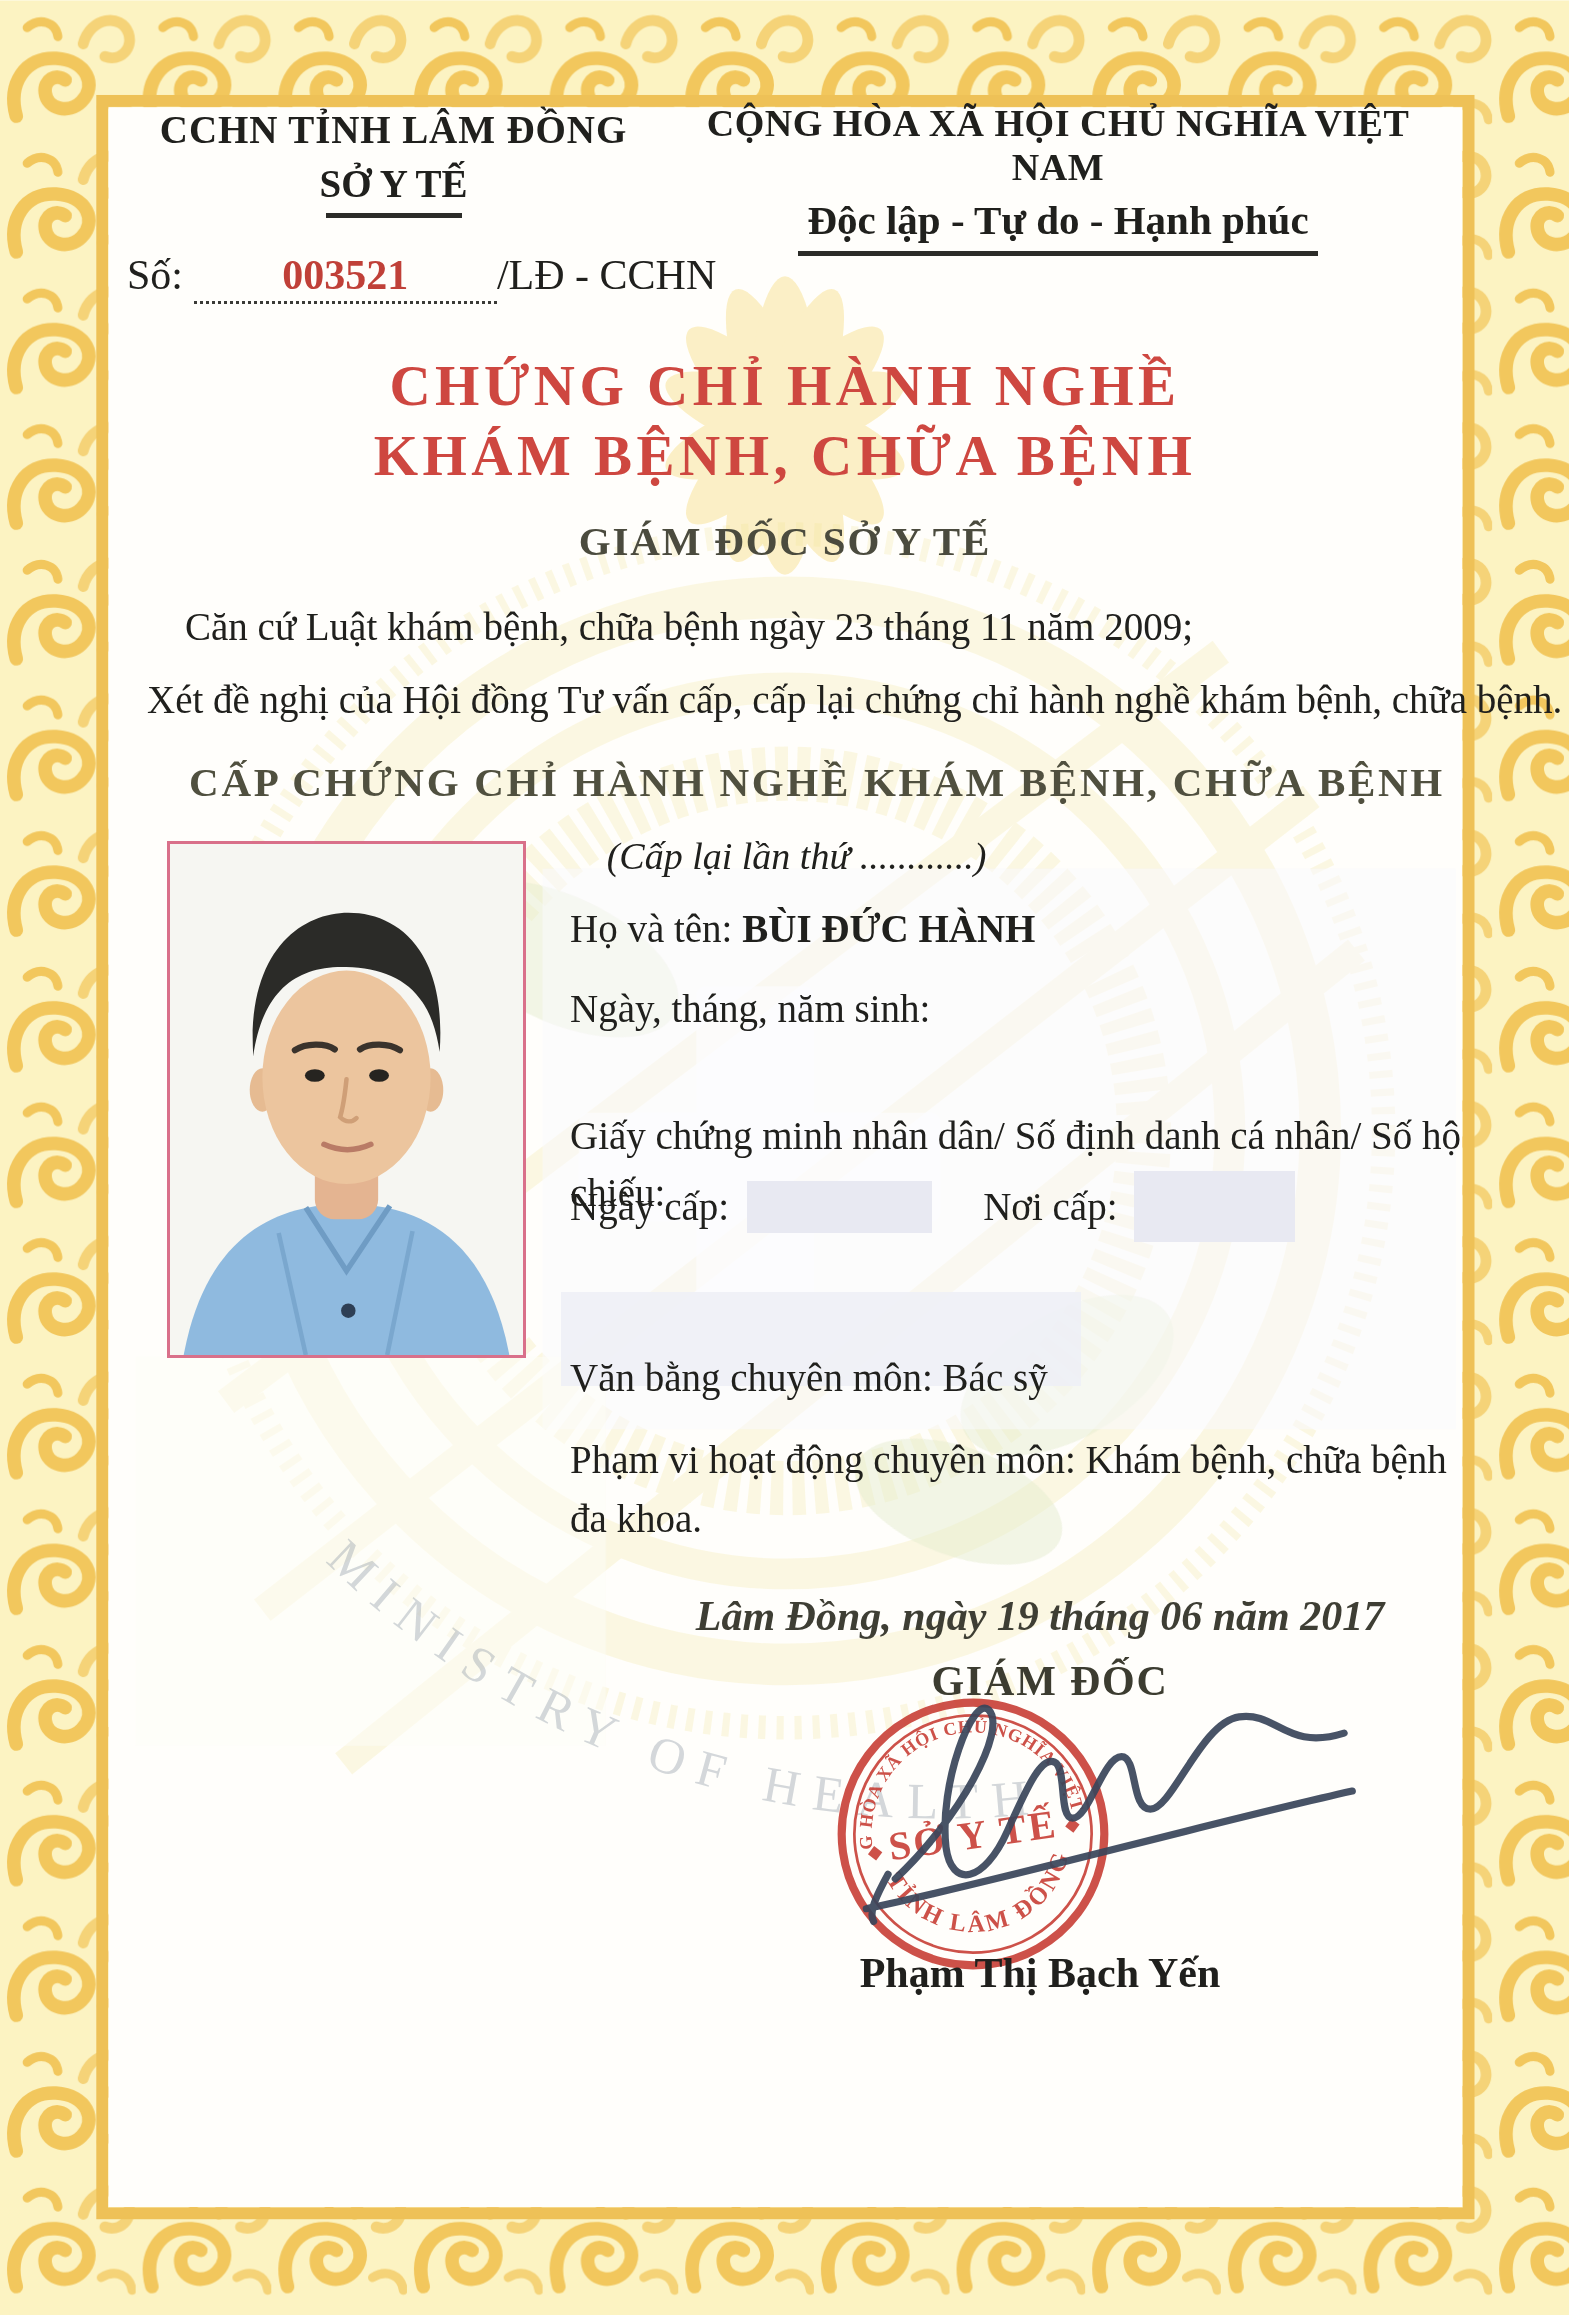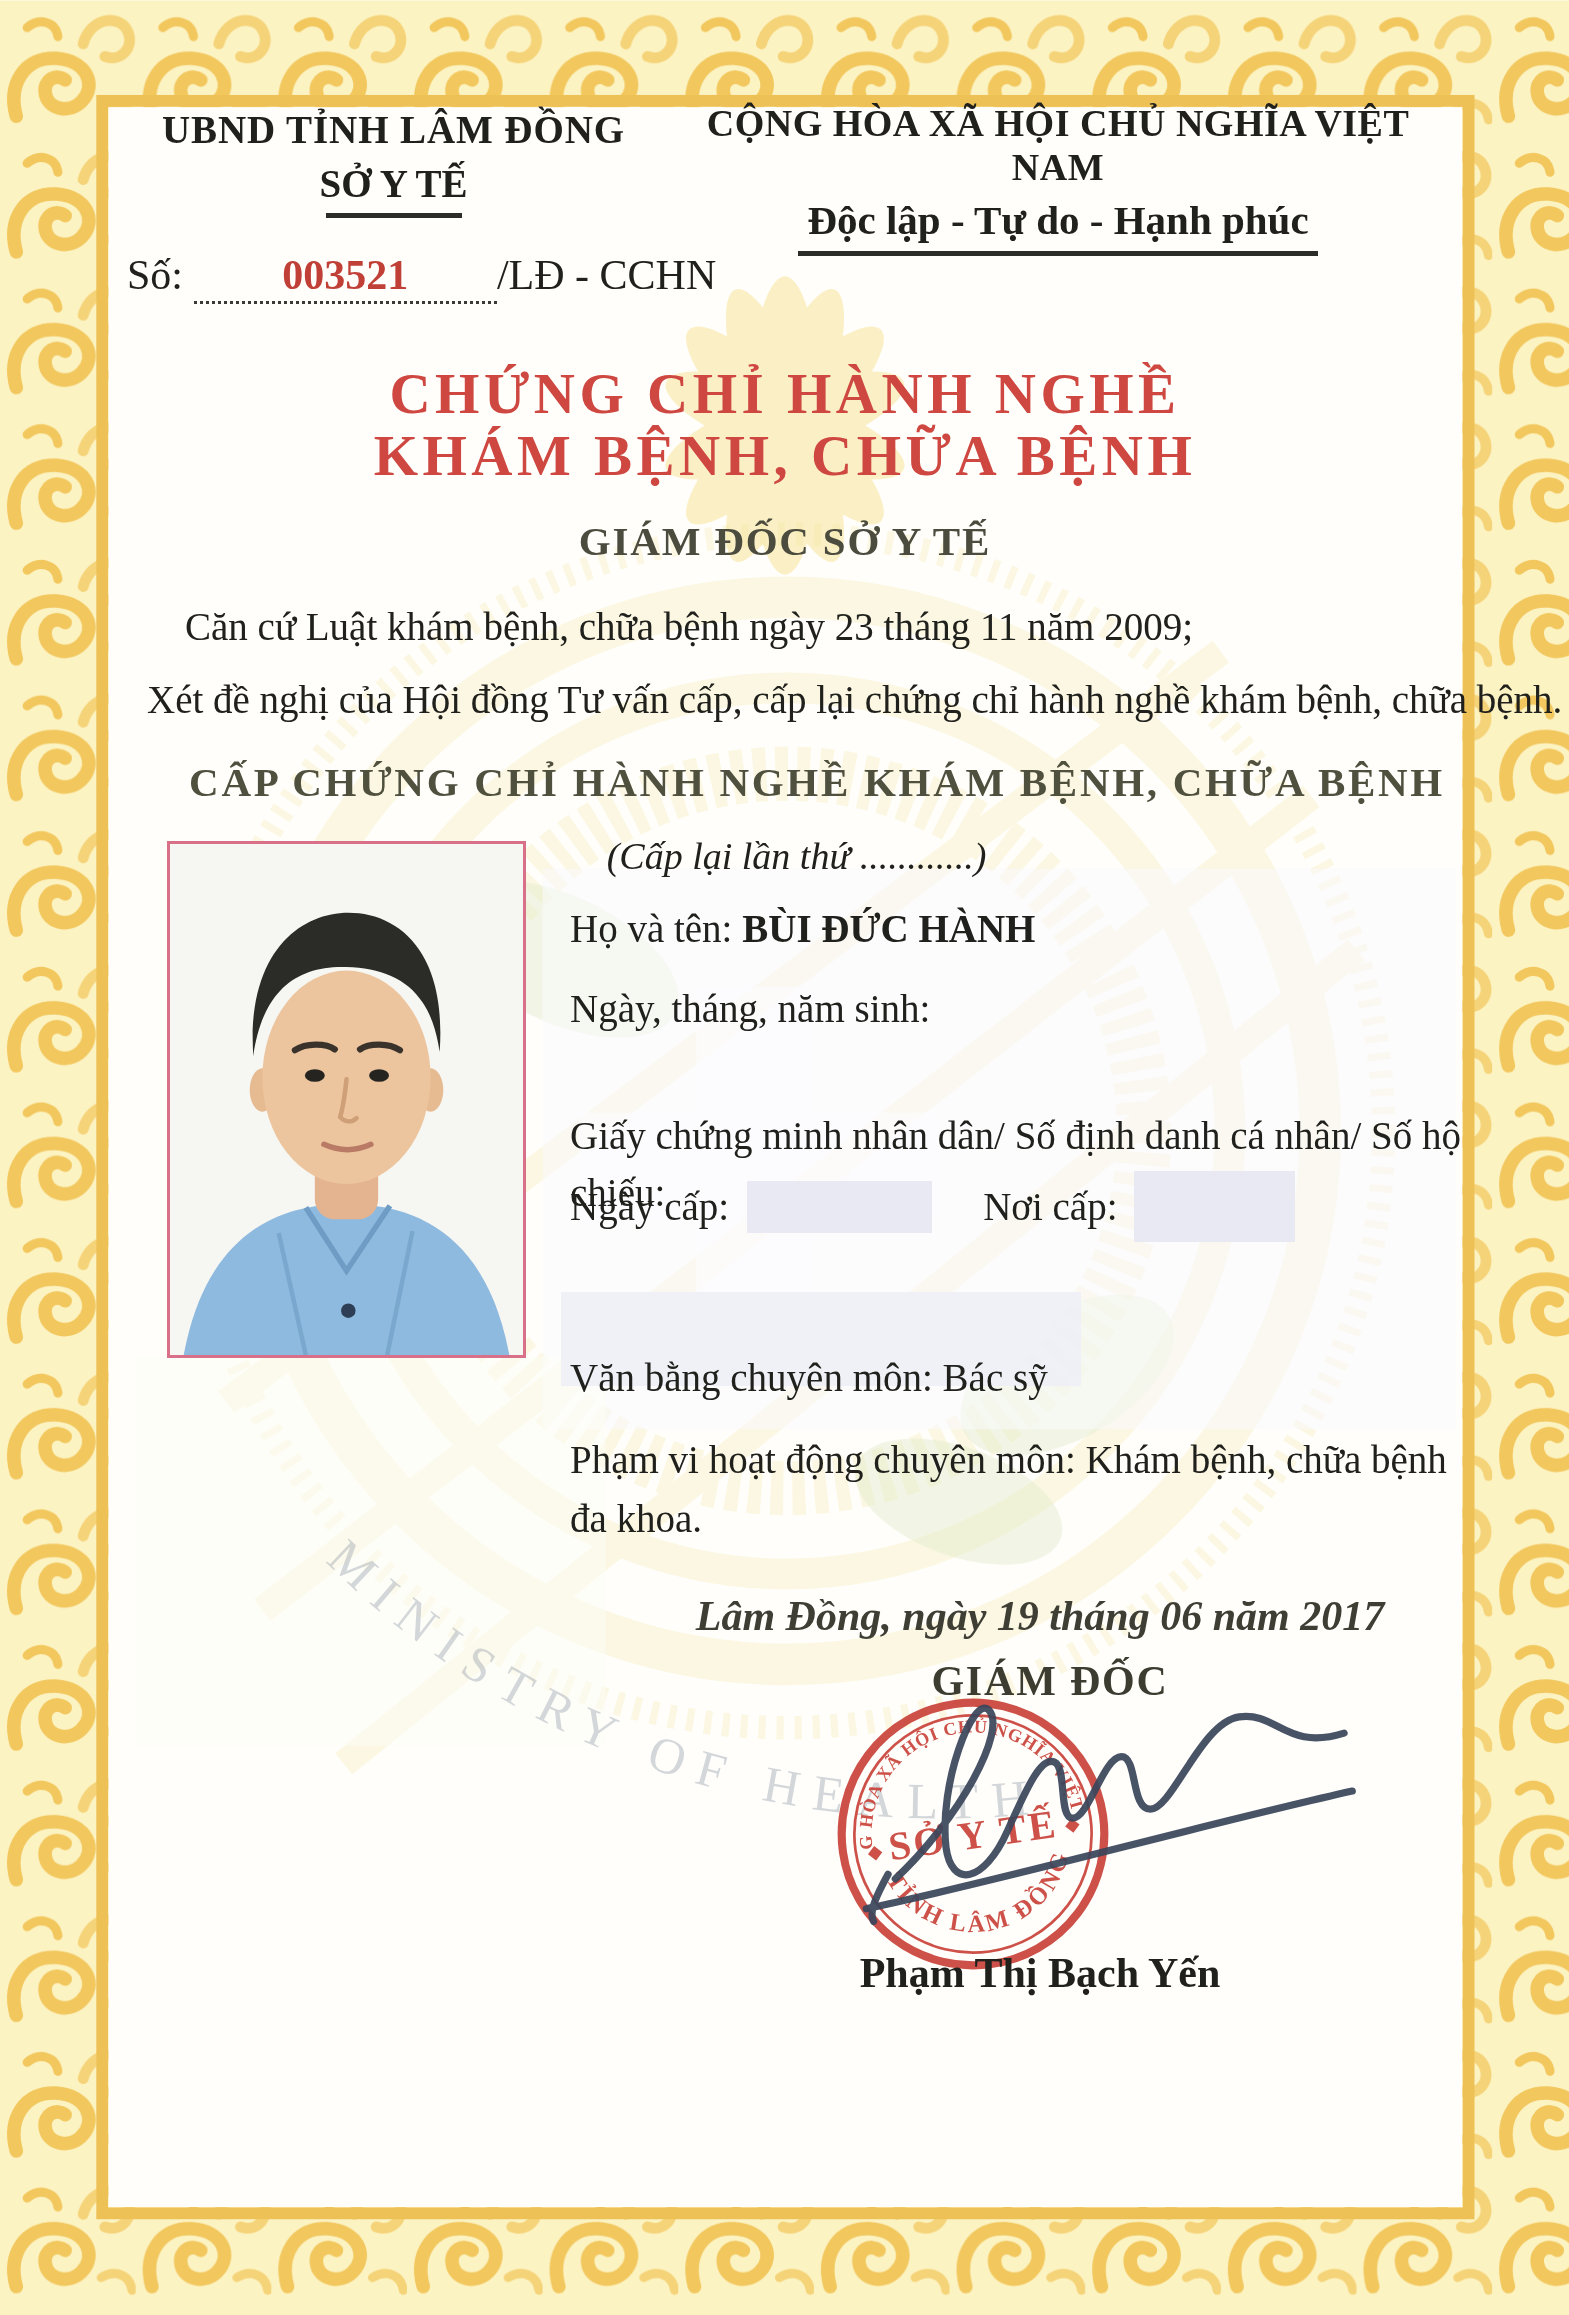--- a/index.html
+++ b/index.html
@@ -21,21 +21,21 @@
   .org-l1{font-size:39px;font-weight:bold;letter-spacing:0.9px;}
   .org-l2{font-size:39px;font-weight:bold;margin-top:9px;}
   .org-underline{width:136px;height:4.5px;background:#2c2c28;margin:7.2px auto 0;}
   .nat-block{left:660px;top:101px;width:796px;}
   .nat-l1{font-size:38px;font-weight:bold;letter-spacing:0.5px;}
   .nat-l2{font-size:41px;font-weight:bold;display:inline-block;border-bottom:5.4px solid #2c2c28;padding:1.8px 9px 7.2px;margin-top:5.4px;}
 
   .so-line{left:127px;top:251px;font-size:42px;}
   .so-num{display:inline-block;min-width:289px;text-align:center;border-bottom:3.6px dotted #3a3a36;color:#c04038;padding:0 7.2px 1.8px;}
 
-  .title1{left:109px;top:353px;width:1352px;font-size:57px;font-weight:bold;color:#ce4740;letter-spacing:4.5px;margin-top:8px;}
+  .title1{left:109px;top:353px;width:1352px;font-size:57px;font-weight:bold;color:#ce4740;letter-spacing:4.5px;}
   .title2{left:109px;top:423px;width:1352px;font-size:57px;font-weight:bold;color:#ce4740;letter-spacing:4.5px;}
   .authority{left:109px;top:517px;width:1352px;font-size:41px;font-weight:bold;color:#4b4b3e;letter-spacing:1.8px;}
 
   .basis1{left:185px;top:604px;font-size:39px;}
   .basis2{left:147px;top:677px;font-size:37px;}
   .decision{left:109px;top:758px;width:1352px;font-size:41px;font-weight:bold;color:#50503f;letter-spacing:2.7px;padding-left:32px;}
   .reissue{left:344px;top:834px;width:905px;font-size:38px;font-style:italic;}
 
   .photo-frame{left:167px;top:841px;width:353px;height:511px;border:3.6px solid #d9708a;background:#f7f7f3;}
 
@@ -119,21 +119,21 @@
 
     <rect x="600" y="960" width="1010" height="620" fill="#FAFAFD" opacity="0.55"></rect>
     <rect x="150" y="1500" width="520" height="430" fill="#FDFDF8" opacity="0.5"></rect>
 
     <text font-family="Liberation Serif, DejaVu Serif, serif" font-size="56" letter-spacing="16" fill="#8e9aa6" opacity="0.38">
       <textPath href="#minArc" startOffset="8%">MINISTRY OF HEALTH</textPath>
     </text>
   </svg>
 
   <div class="abs org-block ctr">
-    <div class="org-l1">UBND TỈNH LÂM ĐỒNG</div>
+    <div class="org-l1">CCHN TỈNH LÂM ĐỒNG</div>
     <div class="org-l2">SỞ Y TẾ</div>
     <div class="org-underline"></div>
   </div>
 
   <div class="abs nat-block ctr">
     <div class="nat-l1">CỘNG HÒA XÃ HỘI CHỦ NGHĨA VIỆT NAM</div>
     <div><span class="nat-l2">Độc lập - Tự do - Hạnh phúc</span></div>
   </div>
 
   <div class="abs so-line">

